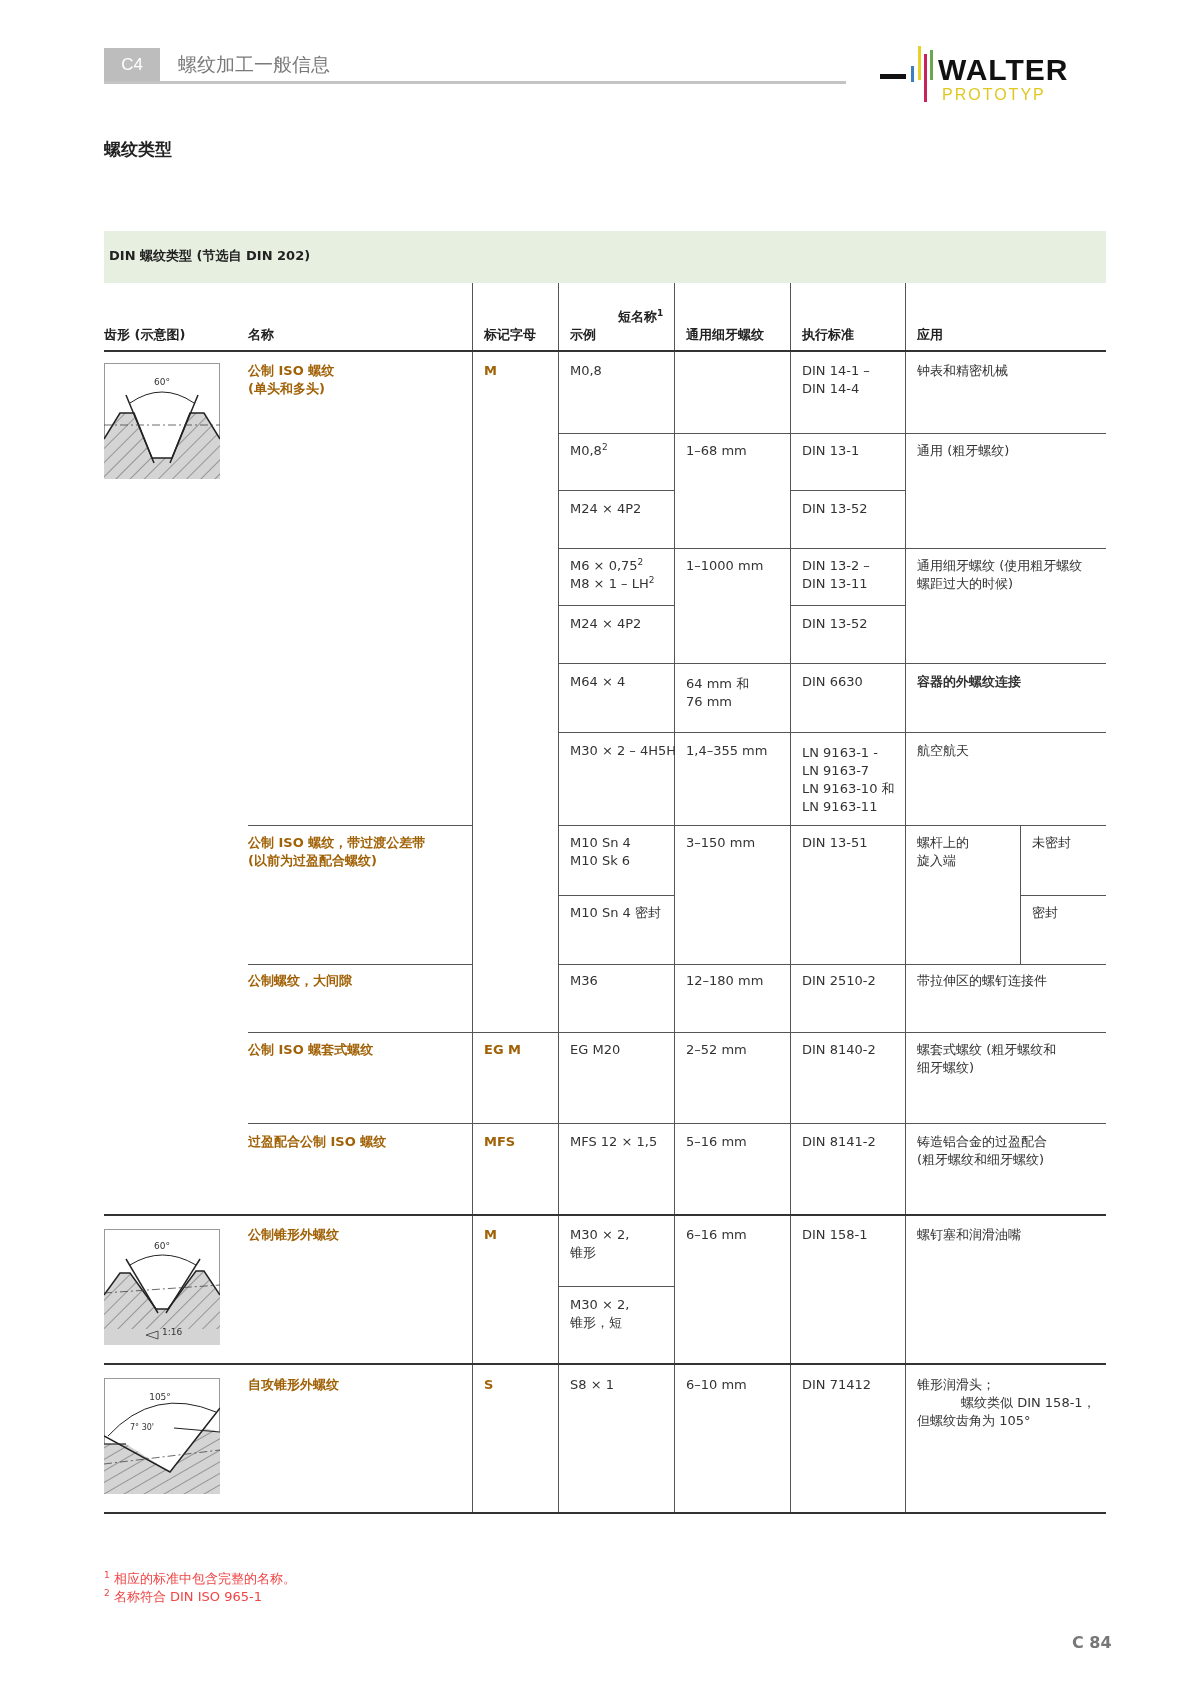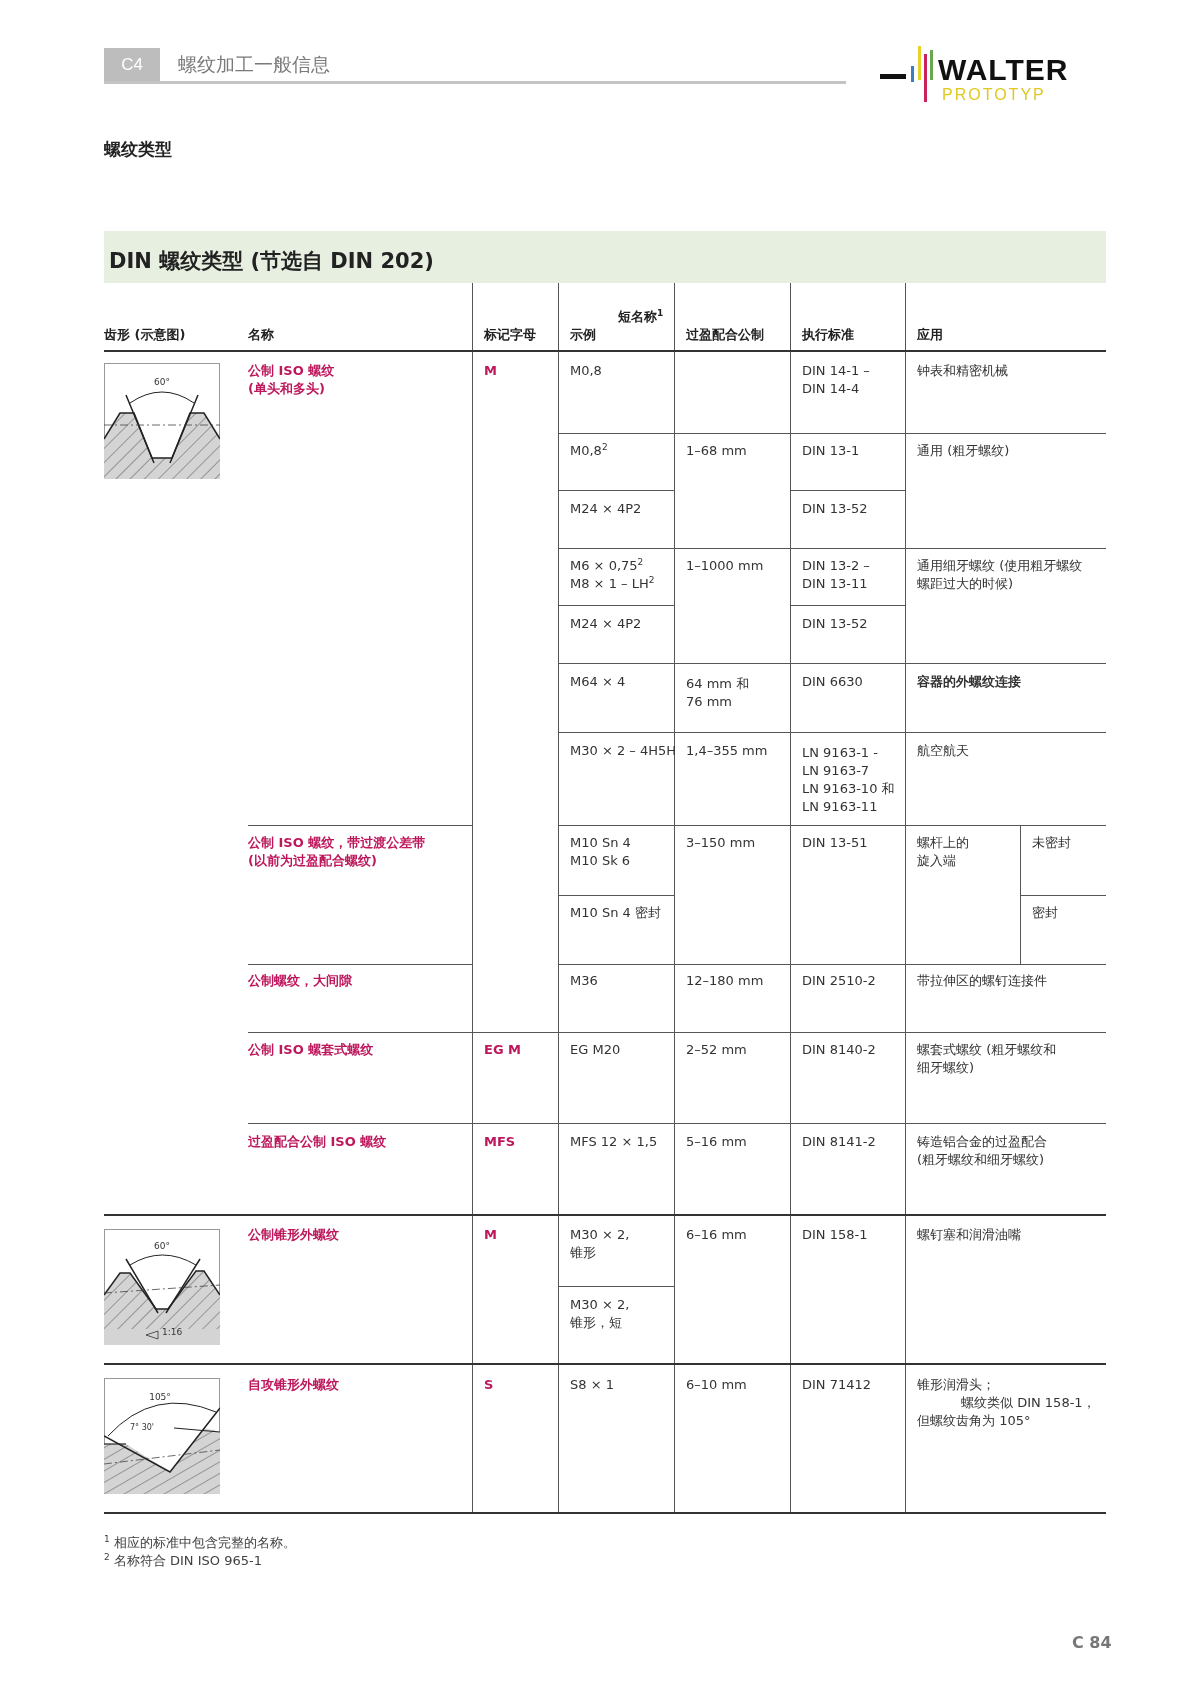--- a/index.html
+++ b/index.html
@@ -4,30 +4,30 @@
 <style>
   html, body { margin:0; padding:0; background:#ffffff; }
   body { width:1200px; height:1697px; position:relative; font-family:"DejaVu Sans", "Liberation Sans", sans-serif; color:#222; overflow:hidden; }
   .abs { position:absolute; }
   .chapter-badge { left:104px; top:48px; width:56px; height:34px; background:#bdbdbd; color:#fff; font-size:17px; line-height:34px; text-align:center; font-family:"Liberation Sans", sans-serif; }
   .chapter-title { left:178px; top:52px; font-size:19px; color:#7a7a7a; }
   .header-rule { left:104px; top:81px; width:742px; height:3px; background:#c4c4c4; }
   .logo { left:880px; top:44px; width:230px; height:62px; }
   .page-title { left:104px; top:138px; font-size:17px; font-weight:bold; color:#222; }
   .section-band { left:104px; top:231px; width:1002px; height:52px; background:#e7f0e0; }
-  .section-title { left:109px; top:247px; font-size:21px; font-weight:bold; color:#222; }
+  .section-title { left:109px; top:247px; font-size:13px; font-weight:bold; color:#222; }
   .txt { position:absolute; font-size:13px; line-height:18px; color:#333; white-space:nowrap; }
-  .txt.b { font-weight:bold; color:#be185d; }
+  .txt.b { font-weight:bold; color:#a16207; }
   .hdr { position:absolute; font-size:13px; font-weight:bold; line-height:18px; color:#222; white-space:nowrap; }
   .hl { position:absolute; height:1px; background:#555; }
   .hl.thick { height:2px; background:#333; }
   .vl { position:absolute; width:1px; background:#555; }
   sup { font-size:9px; vertical-align:super; line-height:0; }
   .profile { position:absolute; width:116px; height:116px; }
-  .footnote { position:absolute; font-size:13px; color:#404040; white-space:nowrap; }
+  .footnote { position:absolute; font-size:13px; color:#ef4444; white-space:nowrap;margin-top:36px; }
   .page-num { position:absolute; left:1072px; top:1633px; font-size:16px; color:#777; font-weight:bold; }
 </style>
 </head>
 <body>
 
 <div class="abs chapter-badge">C4</div>
 <div class="abs chapter-title">螺纹加工一般信息</div>
 <div class="abs header-rule"></div>
 
 <div class="abs logo">
@@ -54,21 +54,21 @@
   <div class="vl" style="left:674px; top:283px; height:1230px;"></div>
   <div class="vl" style="left:790px; top:283px; height:1230px;"></div>
   <div class="vl" style="left:905px; top:283px; height:1230px;"></div>
   <div class="vl" style="left:1020px; top:826px; height:138px;"></div>
 
   <div class="hdr" style="left:104px; top:326px;">齿形 (示意图)</div>
   <div class="hdr" style="left:248px; top:326px;">名称</div>
   <div class="hdr" style="left:484px; top:326px;">标记字母</div>
   <div class="hdr" style="left:570px; top:308px;margin-left:48px;"><span>短名称</span><sup>1</sup></div>
   <div class="hdr" style="left:570px; top:326px;">示例</div>
-  <div class="hdr" style="left:686px; top:326px;">过盈配合公制</div>
+  <div class="hdr" style="left:686px; top:326px;">通用细牙螺纹</div>
   <div class="hdr" style="left:802px; top:326px;">执行标准</div>
   <div class="hdr" style="left:917px; top:326px;">应用</div>
 
   <div class="hl thick" style="left:104px; top:350px; width:1002px;"></div>
 
   <svg class="profile" style="left:104px; top:363px;" viewBox="0 0 116 116">
     <defs>
       <pattern id="hatch1" width="10" height="10" patternUnits="userSpaceOnUse" patternTransform="rotate(45)">
         <line x1="0" y1="0" x2="0" y2="10" stroke="#555" stroke-width="1"></line>
       </pattern>

